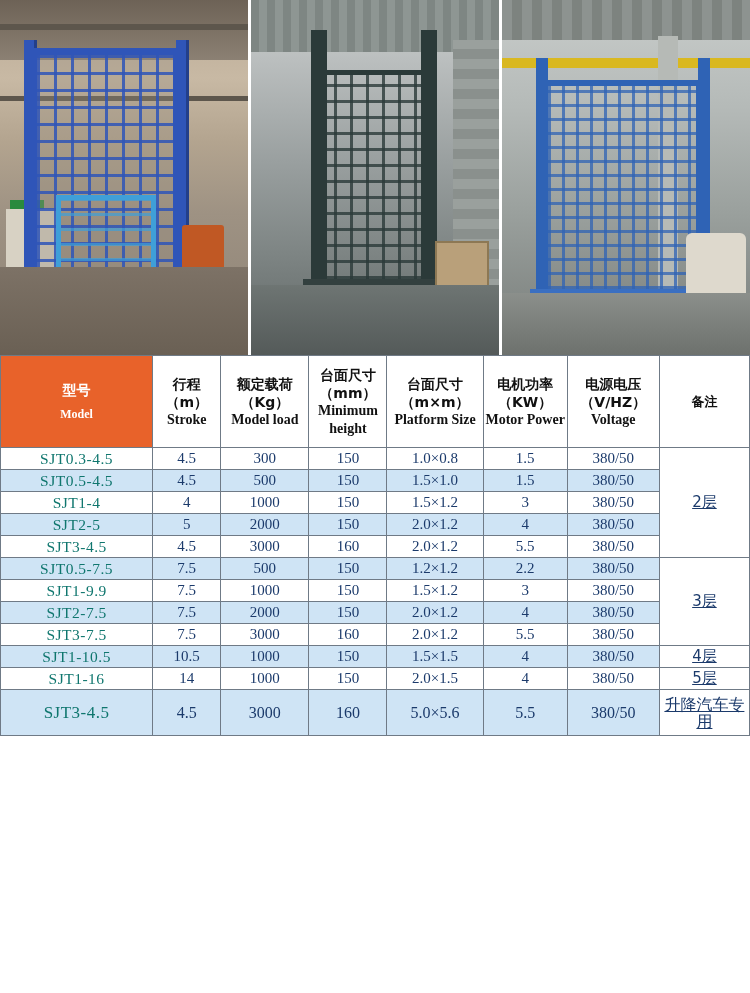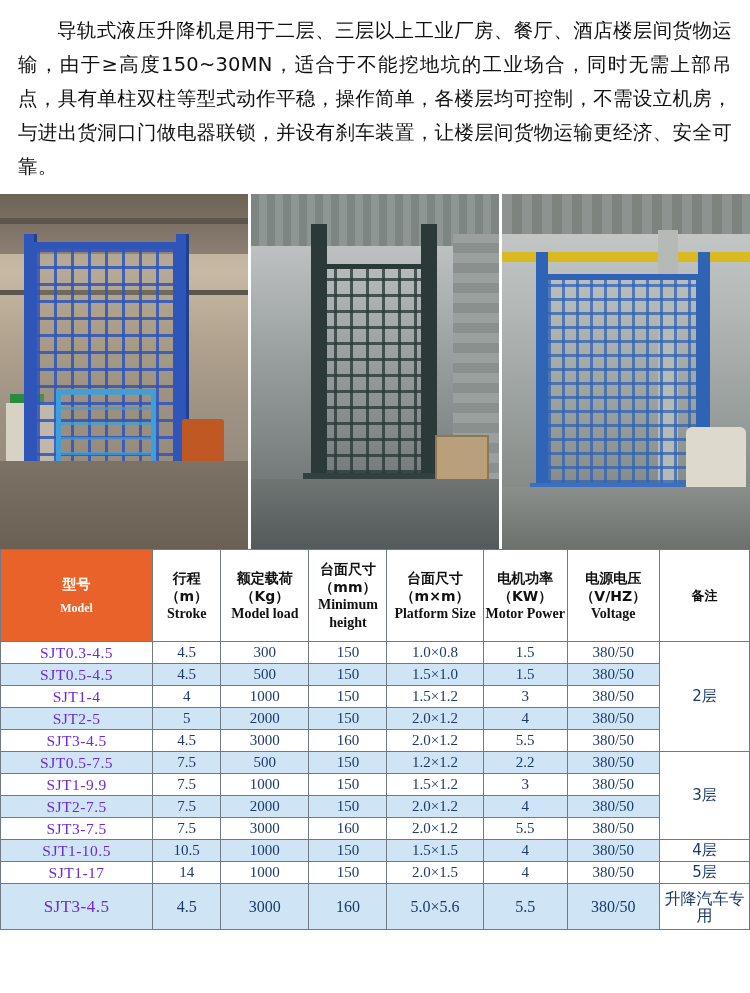--- a/index.html
+++ b/index.html
@@ -195,45 +195,45 @@
   table.spec thead th.model-head {
     background: #e8622a;
     color: #ffffff;
     font-size: 17px;
     line-height: 24px;
   }
   .hz { font-family: "DejaVu Sans", "Liberation Sans", sans-serif; font-size: 14px; }
   .en { font-family: "Liberation Serif", serif; font-size: 14px; }
 
   tbody td.model {
-    color: #6d28d9;
+    color: #0f766e;
     font-size: 15.5px;
     letter-spacing: .5px;
   }
   tbody tr.odd td { background: #ffffff; }
   tbody tr.even td { background: #cfe4f5; }
   tbody td.note {
     background: #ffffff !important;
     color: #1b3a6b;
     font-size: 15px;
     font-family: "DejaVu Sans", "Liberation Sans", sans-serif;
+    text-decoration: underline;
   }
   tbody tr.last td {
     height: 46px;
     font-size: 16px;
   }
   tbody tr.last td.model { font-size: 17px; }
   .note-multi { font-size: 14px; line-height: 18px; }
 </style>
 </head>
 <body>
 
 <div class="page">
 
-  <div class="intro">导轨式液压升降机是用于二层、三层以上工业厂房、餐厅、酒店楼层间货物运输，由于≥高度150~30MN，适合于不能挖地坑的工业场合，同时无需上部吊点，具有单柱双柱等型式动作平稳，操作简单，各楼层均可控制，不需设立机房，与进出货洞口门做电器联锁，并设有刹车装置，让楼层间货物运输更经济、安全可靠。</div>
 
   <div class="photos">
     <div class="photo p1">
       <div class="ceiling"></div>
       <div class="beam" style="left:0;top:24px;width:100%;height:6px;"></div>
       <div class="beam" style="left:0;top:96px;width:100%;height:5px;"></div>
       <div class="signs"></div>
       <div class="door"></div>
       <div class="post l"></div>
       <div class="post r"></div>
@@ -408,21 +408,21 @@
         <td class="model">SJT1-10.5</td>
         <td>10.5</td>
         <td>1000</td>
         <td>150</td>
         <td>1.5×1.5</td>
         <td>4</td>
         <td>380/50</td>
         <td class="note">4层</td>
       </tr>
       <tr class="odd">
-        <td class="model">SJT1-17</td>
+        <td class="model">SJT1-16</td>
         <td>14</td>
         <td>1000</td>
         <td>150</td>
         <td>2.0×1.5</td>
         <td>4</td>
         <td>380/50</td>
         <td class="note">5层</td>
       </tr>
       <tr class="even last">
         <td class="model">SJT3-4.5</td>

